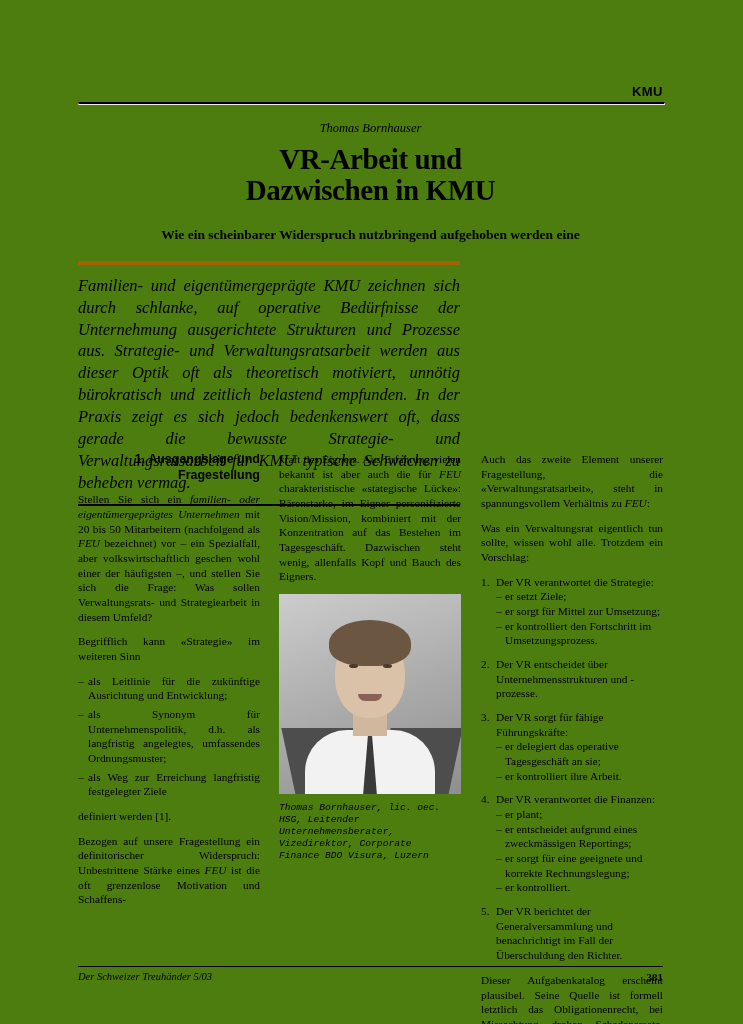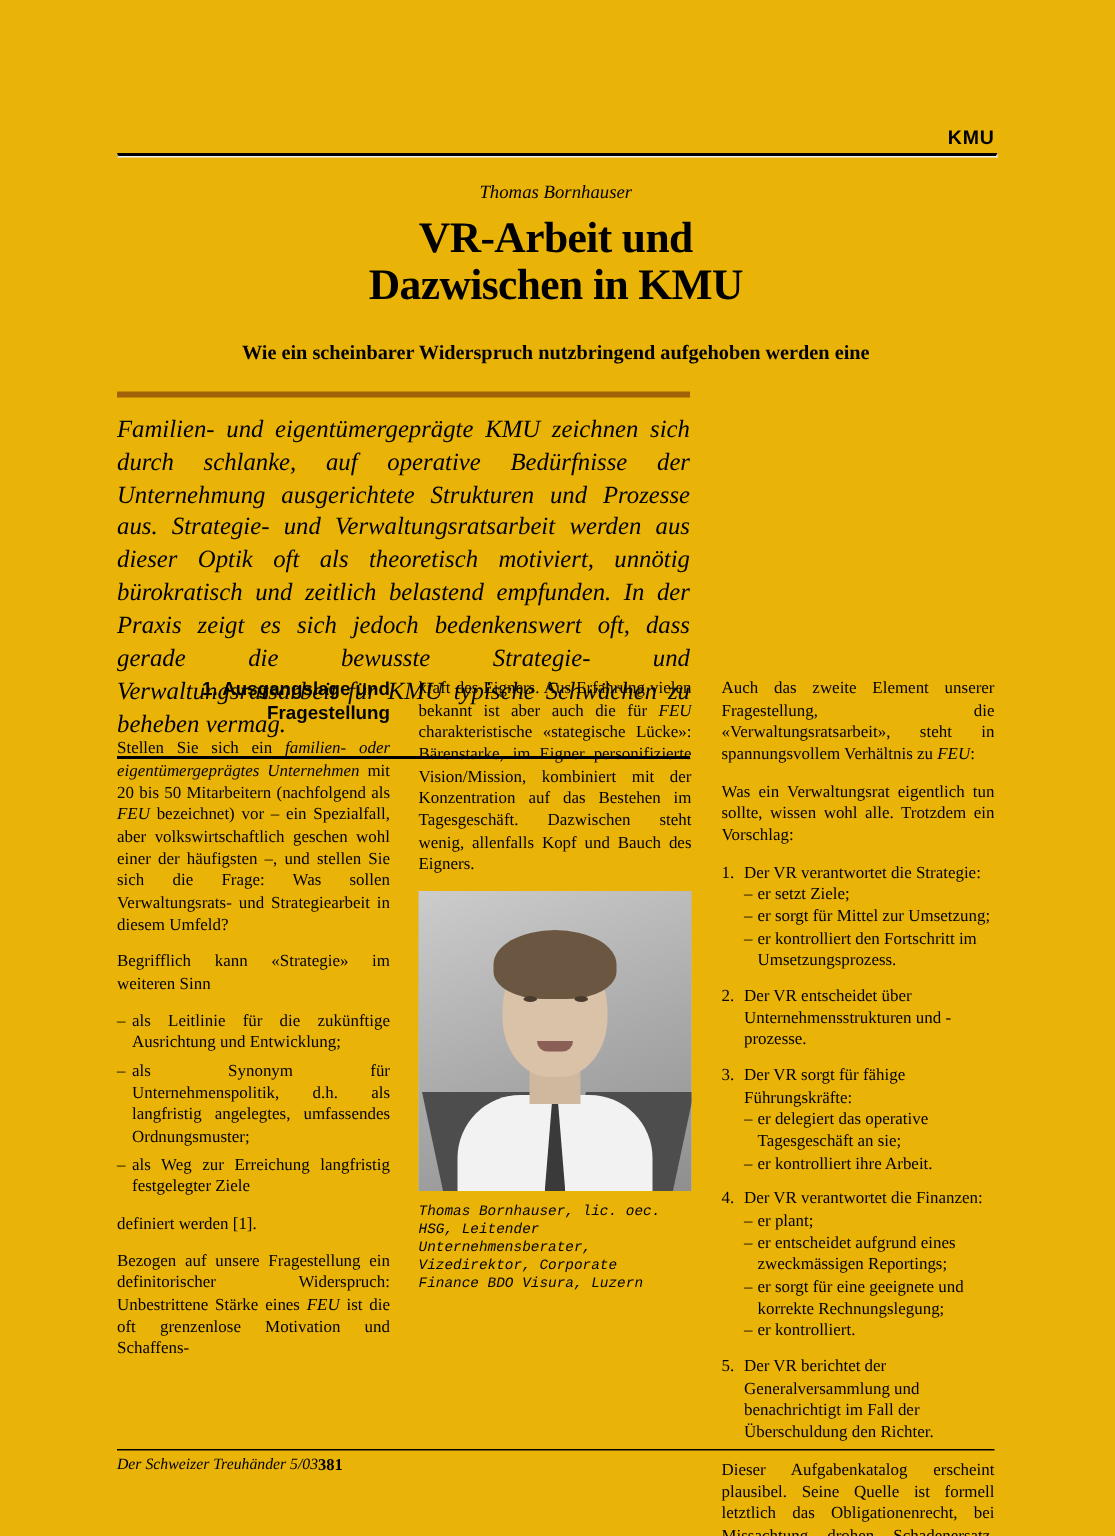--- a/index.html
+++ b/index.html
@@ -13,21 +13,21 @@
     font-family: "Liberation Serif", serif;
     color: #000000;
     position: relative;
     overflow: hidden;
   }
   .page {
     position: absolute;
     left: 0; top: 0;
     width: 743px;
     height: 1024px;
-    background: #eab308;
+    background: #4d7c0f;
   }
   .content {
     position: absolute;
     left: 78px;
     top: 84px;
     width: 585px;
   }
   
   .header-rule {
     border-top: 2px solid #000;
@@ -269,21 +269,21 @@
   }
   
   .footer {
     position: absolute;
     left: 78px;
     top: 966px;
     width: 585px;
     border-top: 1.5px solid #000;
     padding-top: 4px;
     display: flex;
-    justify-content: flex-start;
+    justify-content: space-between;
     font-size: 10.5px;
   }
   .footer .left { font-style: italic; }
   .footer .right { font-weight: bold; font-size: 11px; }
 </style>
 </head>
 <body>
 
 <div class="page">
 

